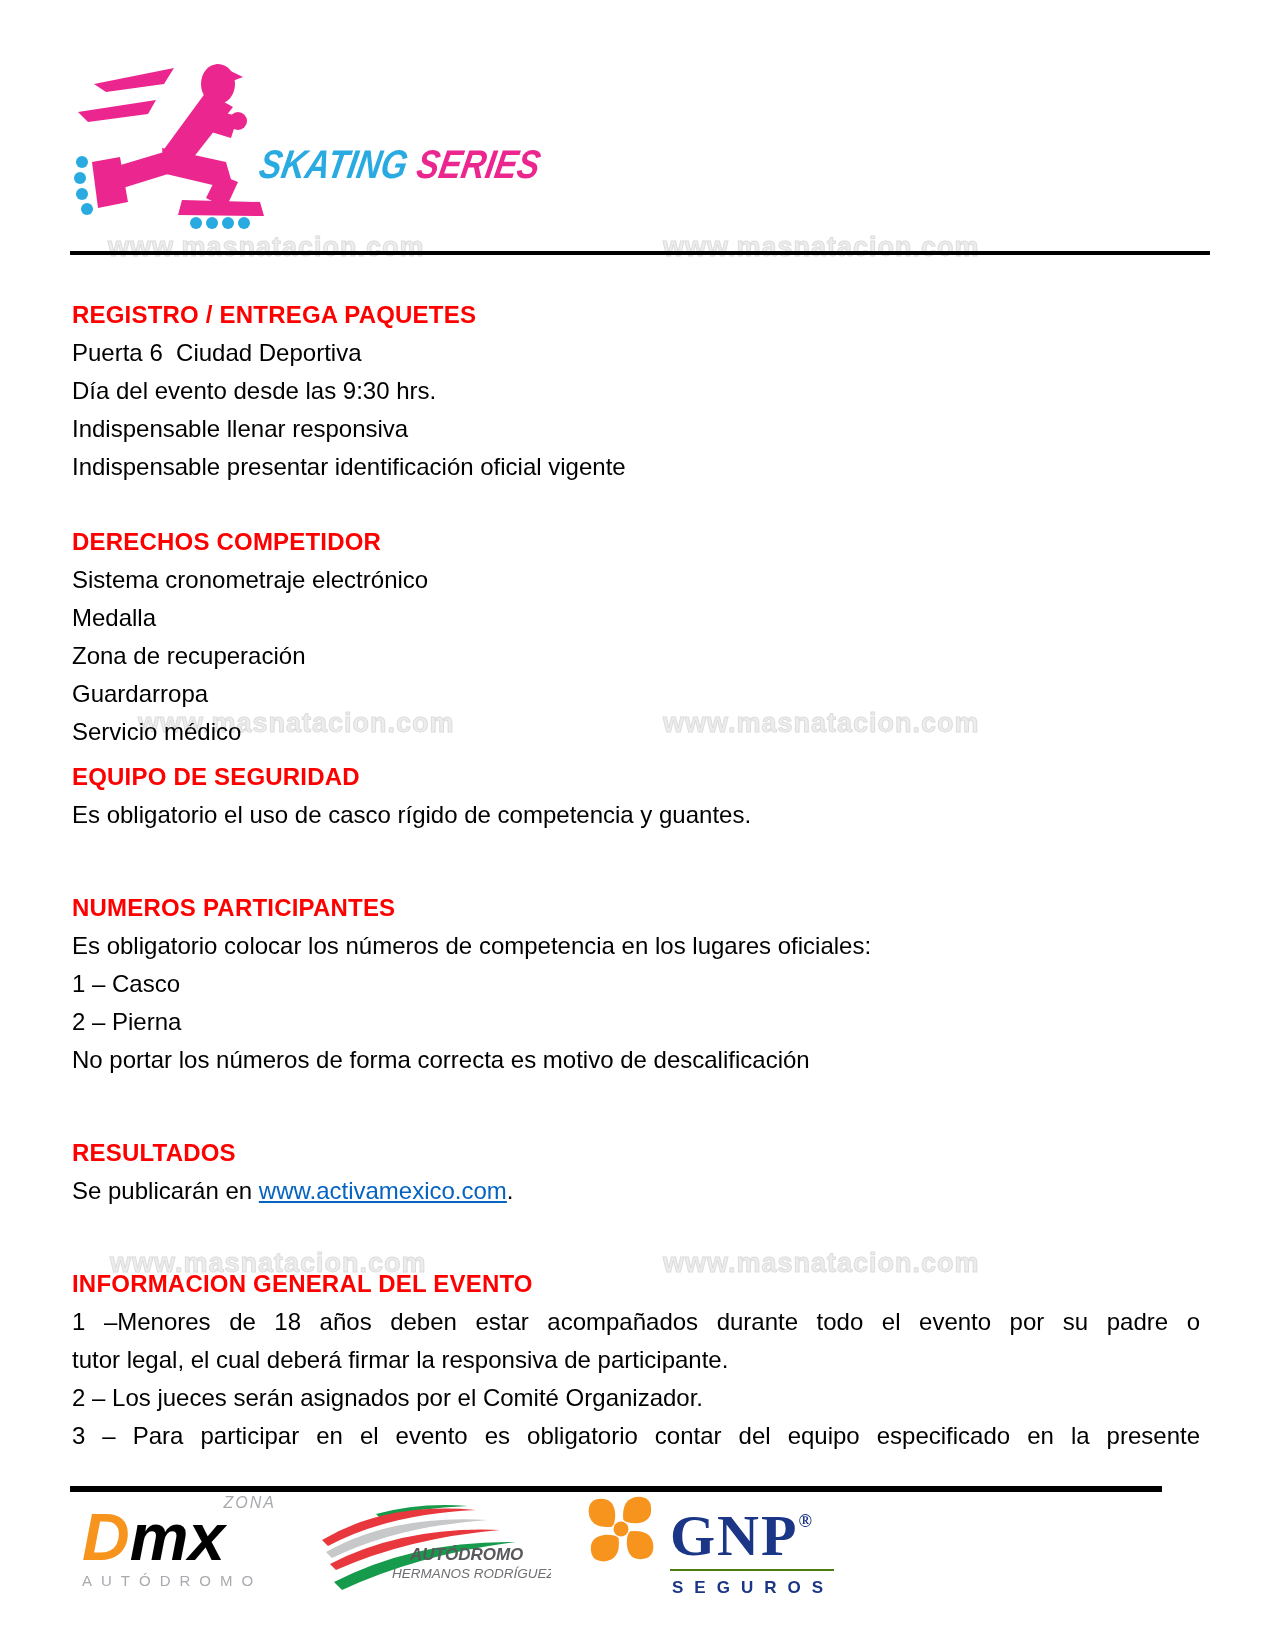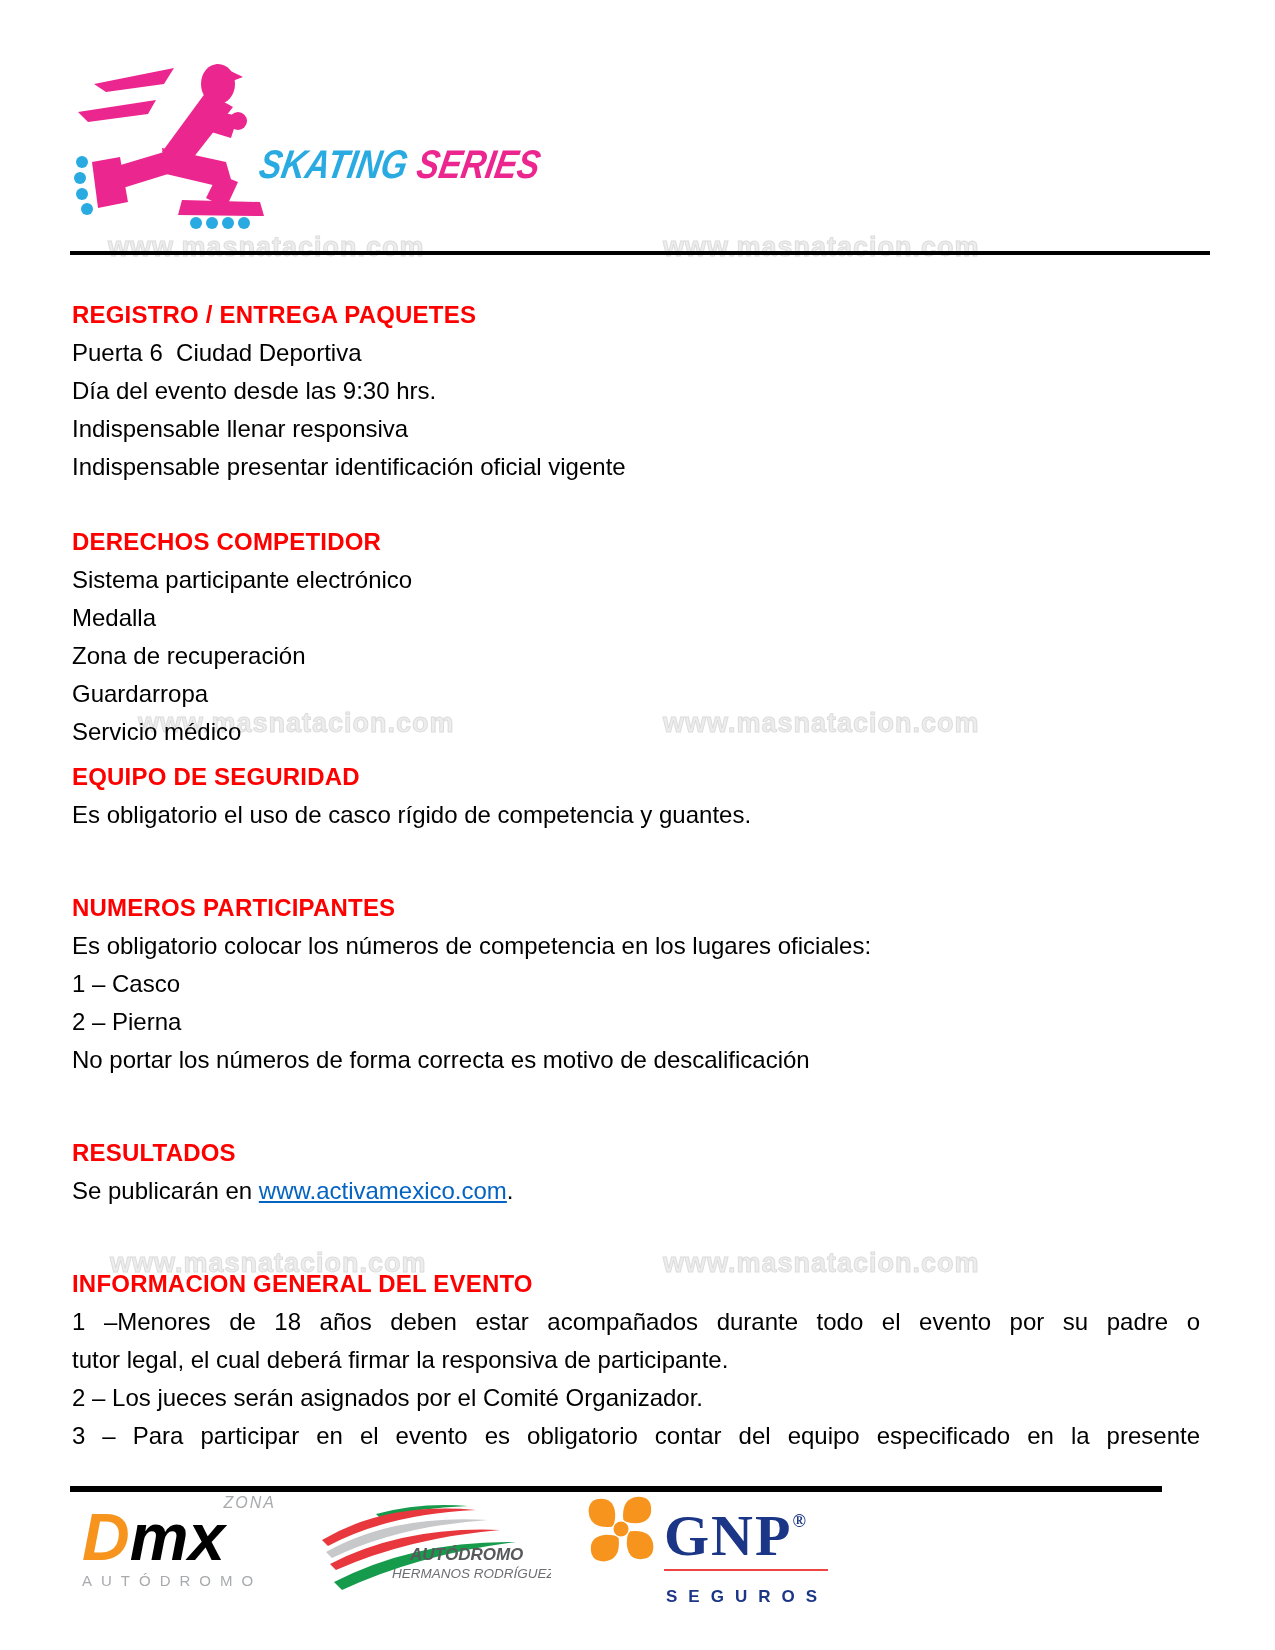--- a/index.html
+++ b/index.html
@@ -36,29 +36,29 @@
   .footer-divider{position:absolute;left:70px;top:1486px;width:1092px;height:6px;background:#000;}
   .footer-dmx{position:absolute;left:82px;top:1494px;width:210px;}
   .dmx-zona{position:absolute;right:16px;top:0;font-size:16px;font-weight:normal;font-style:italic;
             color:#A8AAAD;letter-spacing:2px;}
   .dmx-word{font-size:66px;font-weight:800;font-style:italic;line-height:66px;margin-top:10px;}
   .dmx-d{color:#F7941D;}
   .dmx-mx{color:#000000;}
   .dmx-sub{font-size:15px;letter-spacing:9px;color:#A8AAAD;margin-top:2px;}
   .footer-ahr{position:absolute;left:316px;top:1500px;}
   .footer-gnp{position:absolute;left:584px;top:1492px;display:flex;align-items:flex-start;}
-  .gnp-text{margin-left:6px;}
+  .gnp-text{margin-left:12px;}
   .gnp-name{
     font-family:"Liberation Serif", serif;font-size:58px;font-weight:bold;color:#1C3687;
     line-height:58px;letter-spacing:2px;
   }
   .gnp-name sup{font-size:18px;vertical-align:28px;letter-spacing:0;}
   .gnp-sub{
     font-size:17px;font-weight:bold;letter-spacing:11px;color:#1C3687;
-    border-top:2px solid #ef4444;margin-top:4px;padding-top:16px;padding-left:2px;
+    border-top:2px solid #4d7c0f;margin-top:4px;padding-top:7px;padding-left:2px;
   }
 </style>
 </head>
 <body>
 
 <div class="page">
 
   <div class="wm" style="left:108px;top:232px;">www.masnatacion.com</div>
   <div class="wm" style="left:663px;top:232px;">www.masnatacion.com</div>
   <div class="wm" style="left:138px;top:708px;">www.masnatacion.com</div>
@@ -119,21 +119,21 @@
     <section class="section first s-registro">
       <h2>REGISTRO / ENTREGA PAQUETES</h2>
       <div class="line">Puerta 6  Ciudad Deportiva</div>
       <div class="line">Día del evento desde las 9:30 hrs.</div>
       <div class="line">Indispensable llenar responsiva</div>
       <div class="line">Indispensable presentar identificación oficial vigente</div>
     </section>
 
     <section class="section s-derechos">
       <h2>DERECHOS COMPETIDOR</h2>
-      <div class="line">Sistema participante electrónico</div>
+      <div class="line">Sistema cronometraje electrónico</div>
       <div class="line">Medalla</div>
       <div class="line">Zona de recuperación</div>
       <div class="line">Guardarropa</div>
       <div class="line">Servicio médico</div>
     </section>
 
     <section class="section s-equipo">
       <h2>EQUIPO DE SEGURIDAD</h2>
       <div class="line">Es obligatorio el uso de casco rígido de competencia y guantes.</div>
     </section>

